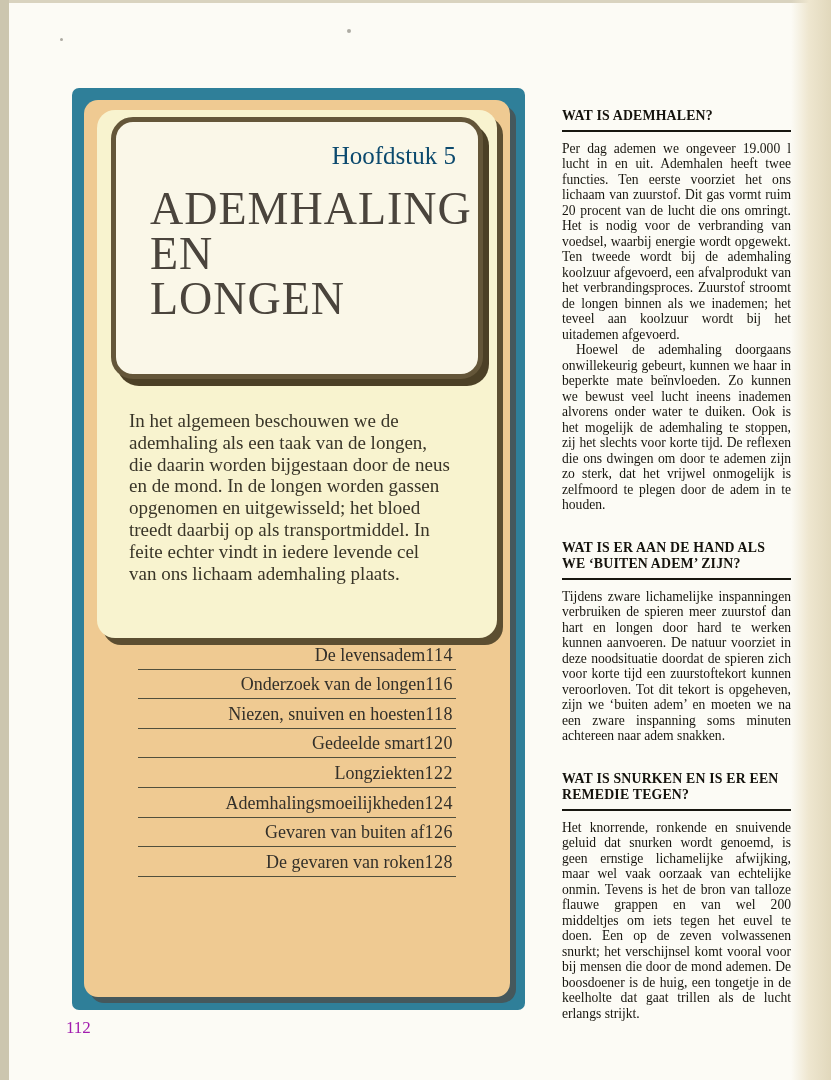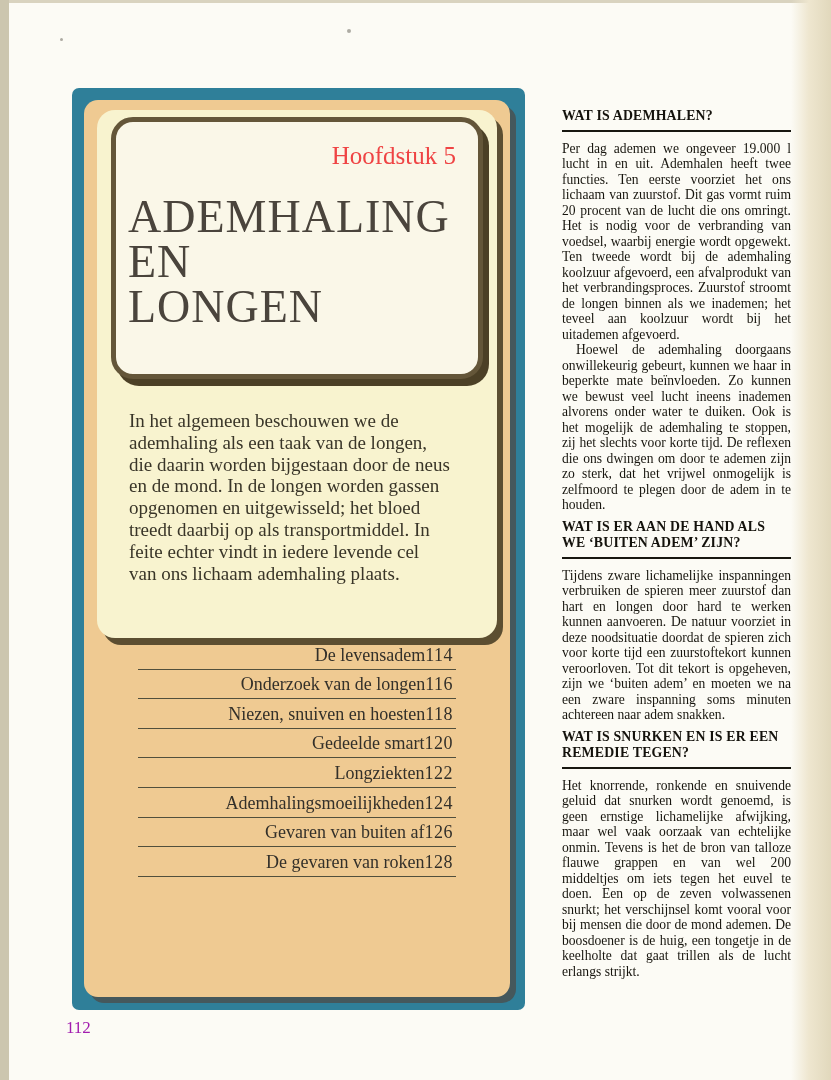--- a/index.html
+++ b/index.html
@@ -19,41 +19,41 @@
   
   .panel { position:absolute; left:72px; top:88px; width:453px; height:922px;
            background:#2f7f99; border-radius:7px; }
   .tan   { position:absolute; left:12px; top:12px; width:426px; height:897px;
            background:#efca92; border-radius:14px; box-shadow:6px 6px 0 #45585c; }
   .cream { position:absolute; left:13px; top:10px; width:400px; height:528px;
            background:#f8f3cf; border-radius:18px; box-shadow:6px 7px 0 #5c4e31; }
   .card  { position:absolute; left:14px; top:7px; width:372px; height:262px;
            background:#faf7e8; border:5px solid #645639; border-radius:22px;
            box-shadow:6px 7px 0 #4c4026; }
-  .kicker { text-align:right; padding:20px 22px 0 0; font-size:25px; color:#ef4444; }
-  .title  { padding-left:12px; margin-top:24px; font-size:46px; line-height:45px;
+  .kicker { text-align:right; padding:20px 22px 0 0; font-size:25px; color:#0c4a6e; }
+  .title  { padding-left:34px; margin-top:16px; font-size:46px; line-height:45px;
             letter-spacing:1px; color:#4a443c; }
   .intro  { position:absolute; left:32px; top:300px; width:322px;
             font-size:19px; line-height:21.8px; color:#393528; }
 
   
   .toc { position:absolute; left:54px; top:540px; width:318px; }
   .toc-row { display:flex; justify-content:flex-end; align-items:flex-end;
              height:29.6px; padding:0 3px 3px 1px;
              border-bottom:1.6px solid #514f3c; font-size:18px; color:#33302a; }
   .toc-row .num { letter-spacing:0.5px; }
 
   
   .col { position:absolute; left:562px; top:108px; width:229px; color:#17150e; }
   .article h3 { font-size:13.8px; line-height:16.5px; font-weight:bold;
                 letter-spacing:0.2px; color:#14120c; }
   .rule { border-bottom:2.6px solid #181710; margin:5px 0 9px 0; }
   .article p { font-size:13.6px; line-height:15.5px; text-align:justify; }
   .article p + p { text-indent:14px; }
-  .article + .article { margin-top:6px; }
+  .article + .article { margin-top:27px; }
 
   .folio { position:absolute; left:66px; top:1018px; font-size:17px; color:#a21caf; }
 </style>
 </head>
 <body>
 
 <div class="page">
   <div class="edge-top"></div>
   <div class="edge-right"></div>
   <div class="edge-left"></div>

